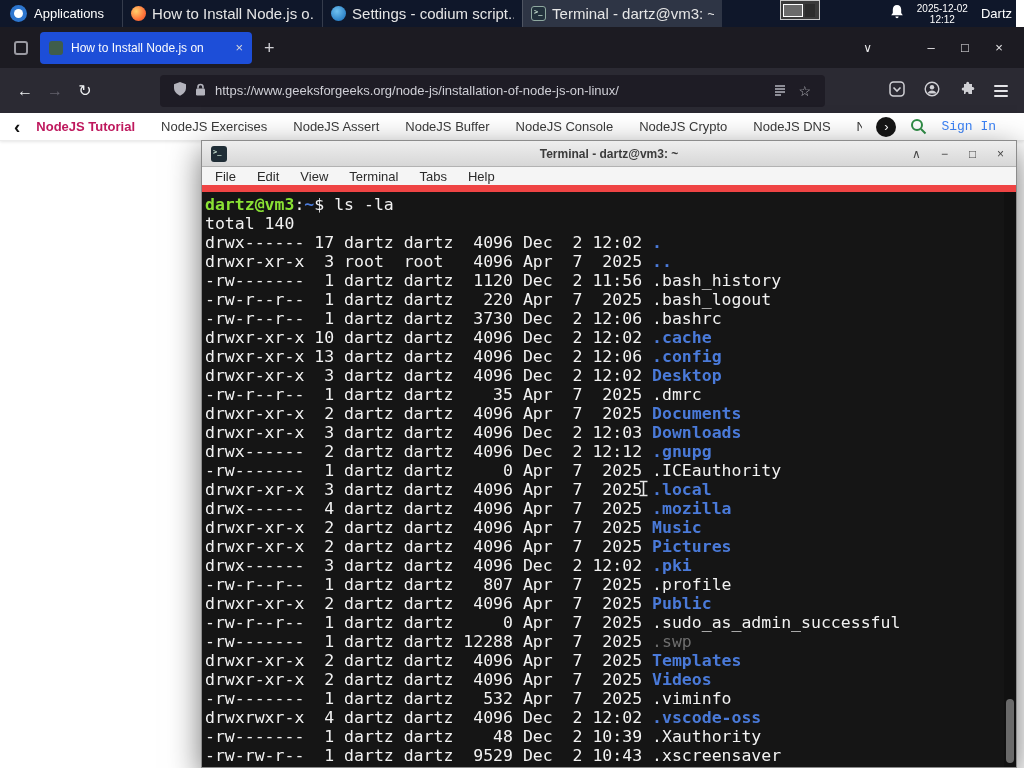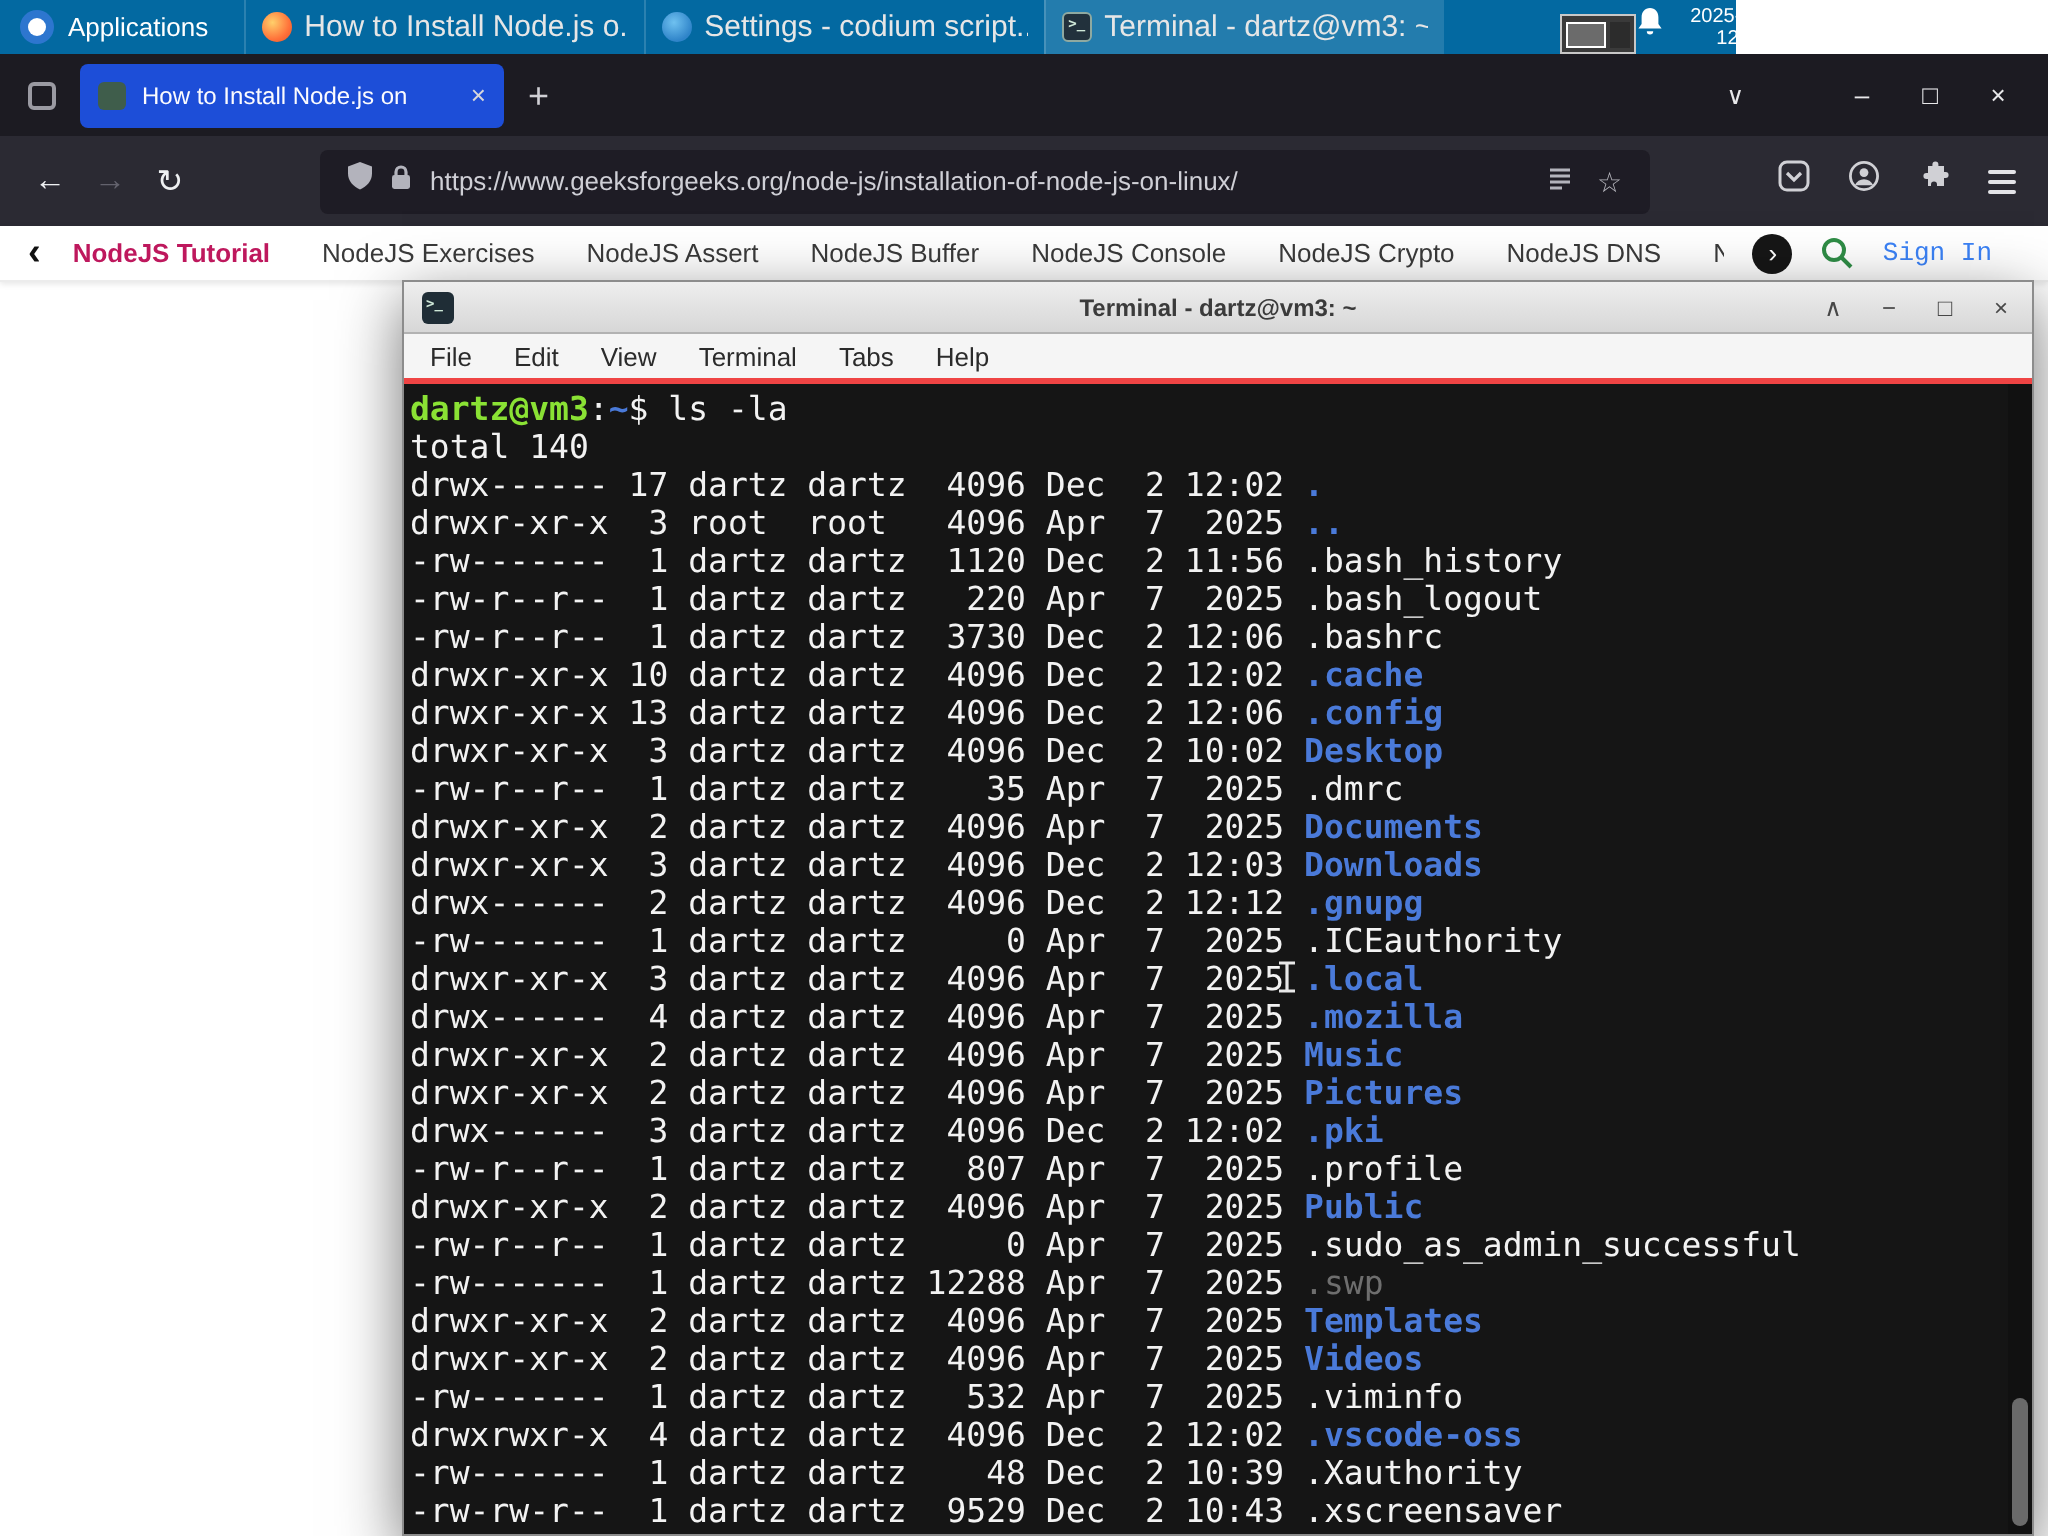--- a/index.html
+++ b/index.html
@@ -1,19 +1,19 @@
 <!DOCTYPE html>
 <html style="--t-bg: #151515; --t-fg: #f2f2f2; --t-green: #8ae234; --t-dir: #4a7ad9; --t-dim: #6e6e6e; --gfg-green: #2f8d46;"><head>
 <meta charset="utf-8">
 <style>
   *{margin:0;padding:0;box-sizing:border-box}
   html,body{width:1024px;height:768px;overflow:hidden;background:#fff;font-family:"Liberation Sans",sans-serif}
 
   
-  .panel{position:absolute;top:0;left:0;width:868px;height:27px;background:#0369a1;display:flex;align-items:flex-end;color:#fff;z-index:60}
+  .panel{position:absolute;top:0;left:0;width:1016px;height:27px;background:#0f172a;display:flex;align-items:flex-start;color:#fff;z-index:60}
   .apps-btn{display:flex;align-items:center;gap:7px;height:100%;padding:0 10px;font-size:13px;cursor:default}
   .apps-icon{width:17px;height:17px;border-radius:50%;background:#2d76cf;position:relative;flex:0 0 auto}
   .apps-icon::after{content:"";position:absolute;left:4px;top:4px;width:9px;height:9px;border-radius:50%;background:#fff}
   .win-buttons{display:flex;height:100%;width:600px;margin-left:8px}
   .win-btn{flex:1;min-width:0;display:flex;align-items:center;gap:6px;padding:12px 8px;border-left:1px solid rgba(255,255,255,.16);font-size:15px;color:#e6e6e6}
   .win-btn.active{background:rgba(255,255,255,.13)}
   .wb-title{white-space:nowrap;overflow:hidden;flex:1}
   .wb-icon{width:15px;height:15px;flex:0 0 auto;border-radius:50%}
   .wb-icon.i0{background:radial-gradient(circle at 35% 35%,#ffcf6b,#ff7139 62%,#e0532a)}
   .wb-icon.i1{background:radial-gradient(circle at 40% 35%,#6fc1f0,#2f84c9 70%)}
@@ -59,21 +59,21 @@
   .signin-btn{background:none;border:none;font-size:13px;color:#3b82f6;font-family:Liberation Mono, monospace;margin-right:14px;flex:0 0 auto}
 
   
   .term{position:absolute;left:201px;top:140px;width:816px;height:628px;border:1px solid #8c8c8c;box-shadow:0 10px 30px rgba(0,0,0,.55);display:flex;flex-direction:column;background:var(--t-bg,#151515);z-index:40}
   .term-titlebar{height:26px;flex:0 0 auto;background:linear-gradient(#eeeeee,#d7d7d7);border-bottom:1px solid #b2b2b2;display:flex;align-items:center;padding:0 9px;position:relative}
   .term-icon{width:16px;height:16px;border-radius:3px;background:#1f2d36;position:relative;z-index:1;flex:0 0 auto}
   .term-icon::after{content:">_";position:absolute;left:2px;top:2px;font:bold 7px "DejaVu Sans Mono",monospace;color:#cfe8d8}
   .term-title{position:absolute;left:0;right:0;text-align:center;font-size:12px;font-weight:bold;color:#3b3b3b}
   .term-controls{margin-left:auto;display:flex;gap:15px;z-index:1;color:#474747;font-size:12px}
   .term-controls span{width:13px;text-align:center;line-height:1}
-  .term-menubar{height:25px;flex:0 0 auto;background:#f5f5f5;border-bottom:3px solid #ef4444;display:flex;align-items:center;padding:0 13px;gap:21px;font-size:13px;color:#2b2b2b}
+  .term-menubar{height:25px;flex:0 0 auto;background:#f5f5f5;border-bottom:7px solid #ef4444;display:flex;align-items:center;padding:0 13px;gap:21px;font-size:13px;color:#2b2b2b}
   .term-body{position:relative;flex:1;overflow:hidden;background:var(--t-bg,#151515);color:var(--t-fg,#f2f2f2);font-family:"DejaVu Sans Mono","Liberation Mono",monospace;font-size:16.5px;line-height:19px;padding:3px 0 0 3px}
   .tline{white-space:pre}
   .tp-user{color:var(--t-green,#8ae234);font-weight:bold}
   .tp-path{color:var(--t-dir,#4a7ad9);font-weight:bold}
   .fn-dir{color:var(--t-dir,#4a7ad9);font-weight:bold}
   .fn-file{color:var(--t-fg,#f2f2f2)}
   .fn-dim{color:var(--t-dim,#6e6e6e)}
   .term-scrollbar{position:absolute;top:0;right:0;bottom:0;width:12px;background:#111}
   .term-thumb{position:absolute;right:2px;bottom:4px;width:8px;height:64px;background:#6a6a6a;border-radius:4px}
   .ibeam{position:absolute;left:436px;top:288px;z-index:5}
@@ -238,21 +238,21 @@
     <div class="tline"><span class="tp-user">dartz@vm3</span><span>:</span><span class="tp-path">~</span><span>$ </span><span>ls -la</span></div>
     <div class="tline">total 140</div>
     <div>
         <div class="tline"><span>drwx------ 17 dartz dartz  4096 Dec  2 12:02 </span><span class="fn-dir">.</span></div>
         <div class="tline"><span>drwxr-xr-x  3 root  root   4096 Apr  7  2025 </span><span class="fn-dir">..</span></div>
         <div class="tline"><span>-rw-------  1 dartz dartz  1120 Dec  2 11:56 </span><span class="fn-file">.bash_history</span></div>
         <div class="tline"><span>-rw-r--r--  1 dartz dartz   220 Apr  7  2025 </span><span class="fn-file">.bash_logout</span></div>
         <div class="tline"><span>-rw-r--r--  1 dartz dartz  3730 Dec  2 12:06 </span><span class="fn-file">.bashrc</span></div>
         <div class="tline"><span>drwxr-xr-x 10 dartz dartz  4096 Dec  2 12:02 </span><span class="fn-dir">.cache</span></div>
         <div class="tline"><span>drwxr-xr-x 13 dartz dartz  4096 Dec  2 12:06 </span><span class="fn-dir">.config</span></div>
-        <div class="tline"><span>drwxr-xr-x  3 dartz dartz  4096 Dec  2 10:02 </span><span class="fn-dir">Desktop</span></div>
+        <div class="tline"><span>drwxr-xr-x  3 dartz dartz  4096 Dec  2 12:02 </span><span class="fn-dir">Desktop</span></div>
         <div class="tline"><span>-rw-r--r--  1 dartz dartz    35 Apr  7  2025 </span><span class="fn-file">.dmrc</span></div>
         <div class="tline"><span>drwxr-xr-x  2 dartz dartz  4096 Apr  7  2025 </span><span class="fn-dir">Documents</span></div>
         <div class="tline"><span>drwxr-xr-x  3 dartz dartz  4096 Dec  2 12:03 </span><span class="fn-dir">Downloads</span></div>
         <div class="tline"><span>drwx------  2 dartz dartz  4096 Dec  2 12:12 </span><span class="fn-dir">.gnupg</span></div>
         <div class="tline"><span>-rw-------  1 dartz dartz     0 Apr  7  2025 </span><span class="fn-file">.ICEauthority</span></div>
         <div class="tline"><span>drwxr-xr-x  3 dartz dartz  4096 Apr  7  2025 </span><span class="fn-dir">.local</span></div>
         <div class="tline"><span>drwx------  4 dartz dartz  4096 Apr  7  2025 </span><span class="fn-dir">.mozilla</span></div>
         <div class="tline"><span>drwxr-xr-x  2 dartz dartz  4096 Apr  7  2025 </span><span class="fn-dir">Music</span></div>
         <div class="tline"><span>drwxr-xr-x  2 dartz dartz  4096 Apr  7  2025 </span><span class="fn-dir">Pictures</span></div>
         <div class="tline"><span>drwx------  3 dartz dartz  4096 Dec  2 12:02 </span><span class="fn-dir">.pki</span></div>

